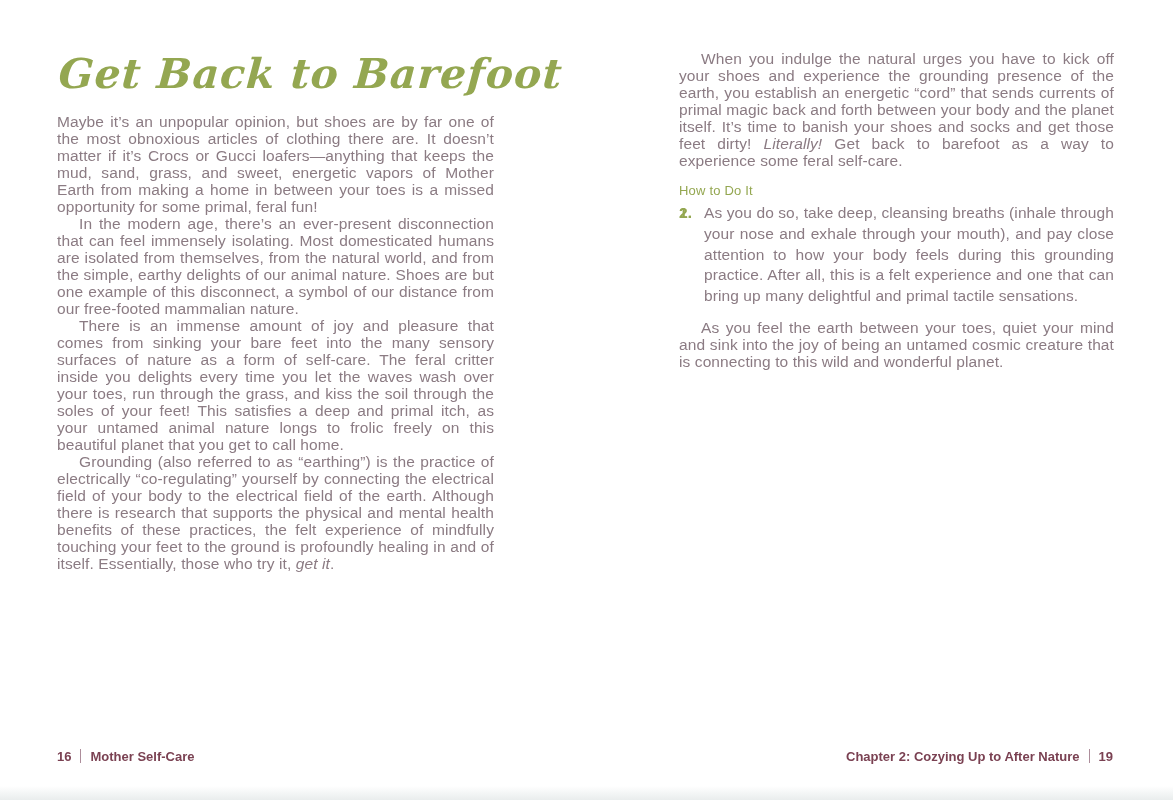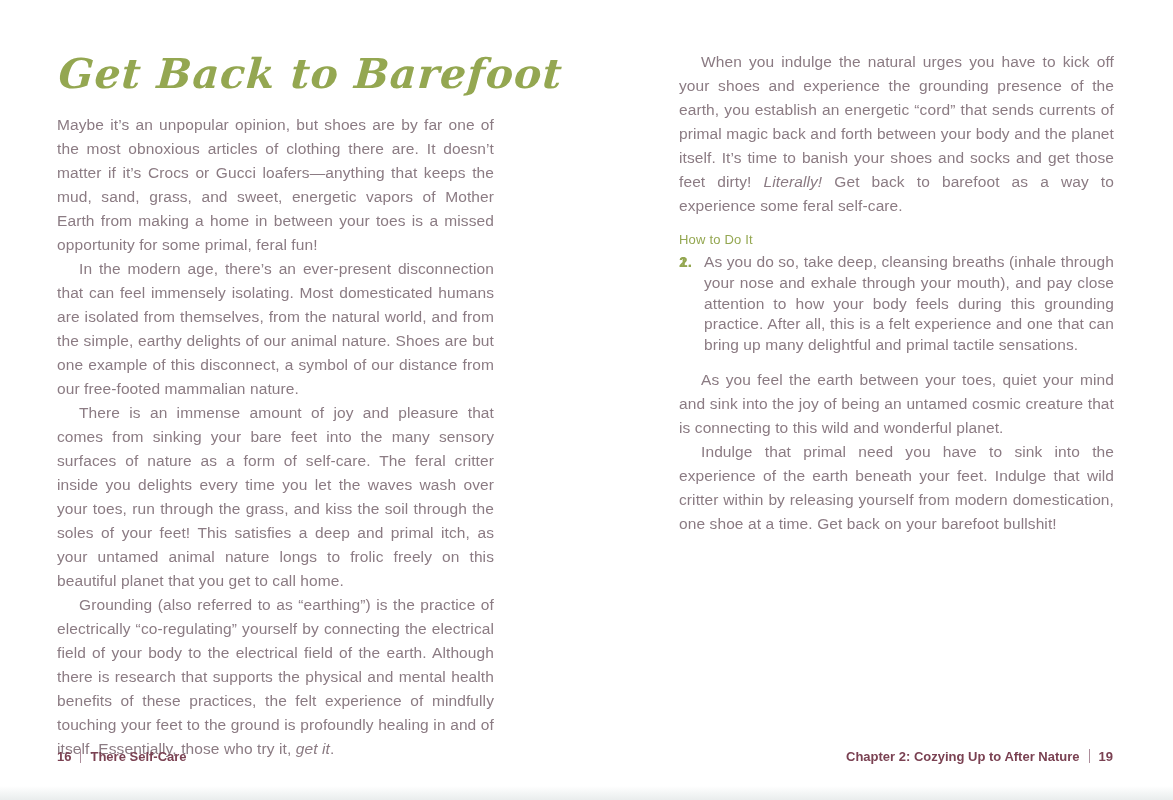--- a/index.html
+++ b/index.html
@@ -31,21 +31,21 @@
     letter-spacing: 1px;
     color: var(--accent);
     transform: skewX(-4deg);
     transform-origin: left bottom;
     white-space: nowrap;
   }
 
   .para {
     margin: 0;
     font-size: 15.5px;
-    line-height: 24px;
+    line-height: 17px;
     letter-spacing: 0.1px;
     text-align: justify;
     color: var(--body-ink);
   }
   .para.indent { text-indent: 22px; }
   .para.spaced { margin-top: 12px; }
   .em-italic { font-style: italic; }
 
   .howto-heading {
     margin: 14px 0 5px 0;
@@ -119,25 +119,24 @@
     <ol class="steps">
       <li>
         <span class="step-num">1.</span>
       </li>
       <li>
         <span class="step-num">2.</span>
         <span class="step-text"><span>As you do so, take deep, cleansing breaths (inhale through your nose and exhale through your mouth), and pay close attention to how your body feels during this grounding practice. After all, this is a felt experience and one that can bring up many delightful and primal tactile sensations.</span></span>
       </li>
     </ol>
     <p class="para indent spaced"><span>As you feel the earth between your toes, quiet your mind and sink into the joy of being an untamed cosmic creature that is connecting to this wild and wonderful planet.</span></p>
-    <p class="para indent"><span>Indulge that primal need you have to sink into the experience of the earth beneath your feet. Indulge that wild critter within by releasing yourself from modern domestication, one shoe at a time. Get back on your barefoot bullshit!</span></p>
   </section>
 
   <footer class="footer footer-left">
-    <span class="pg-num">16</span><span class="sep"></span><span class="pg-label">There Self-Care</span>
+    <span class="pg-num">16</span><span class="sep"></span><span class="pg-label">Mother Self-Care</span>
   </footer>
 
   <footer class="footer footer-right">
     <span class="pg-label">Chapter 2: Cozying Up to After Nature</span><span class="sep"></span><span class="pg-num">19</span>
   </footer>
 
   <div class="page-bottom-edge"></div>
 
 </div>
 

